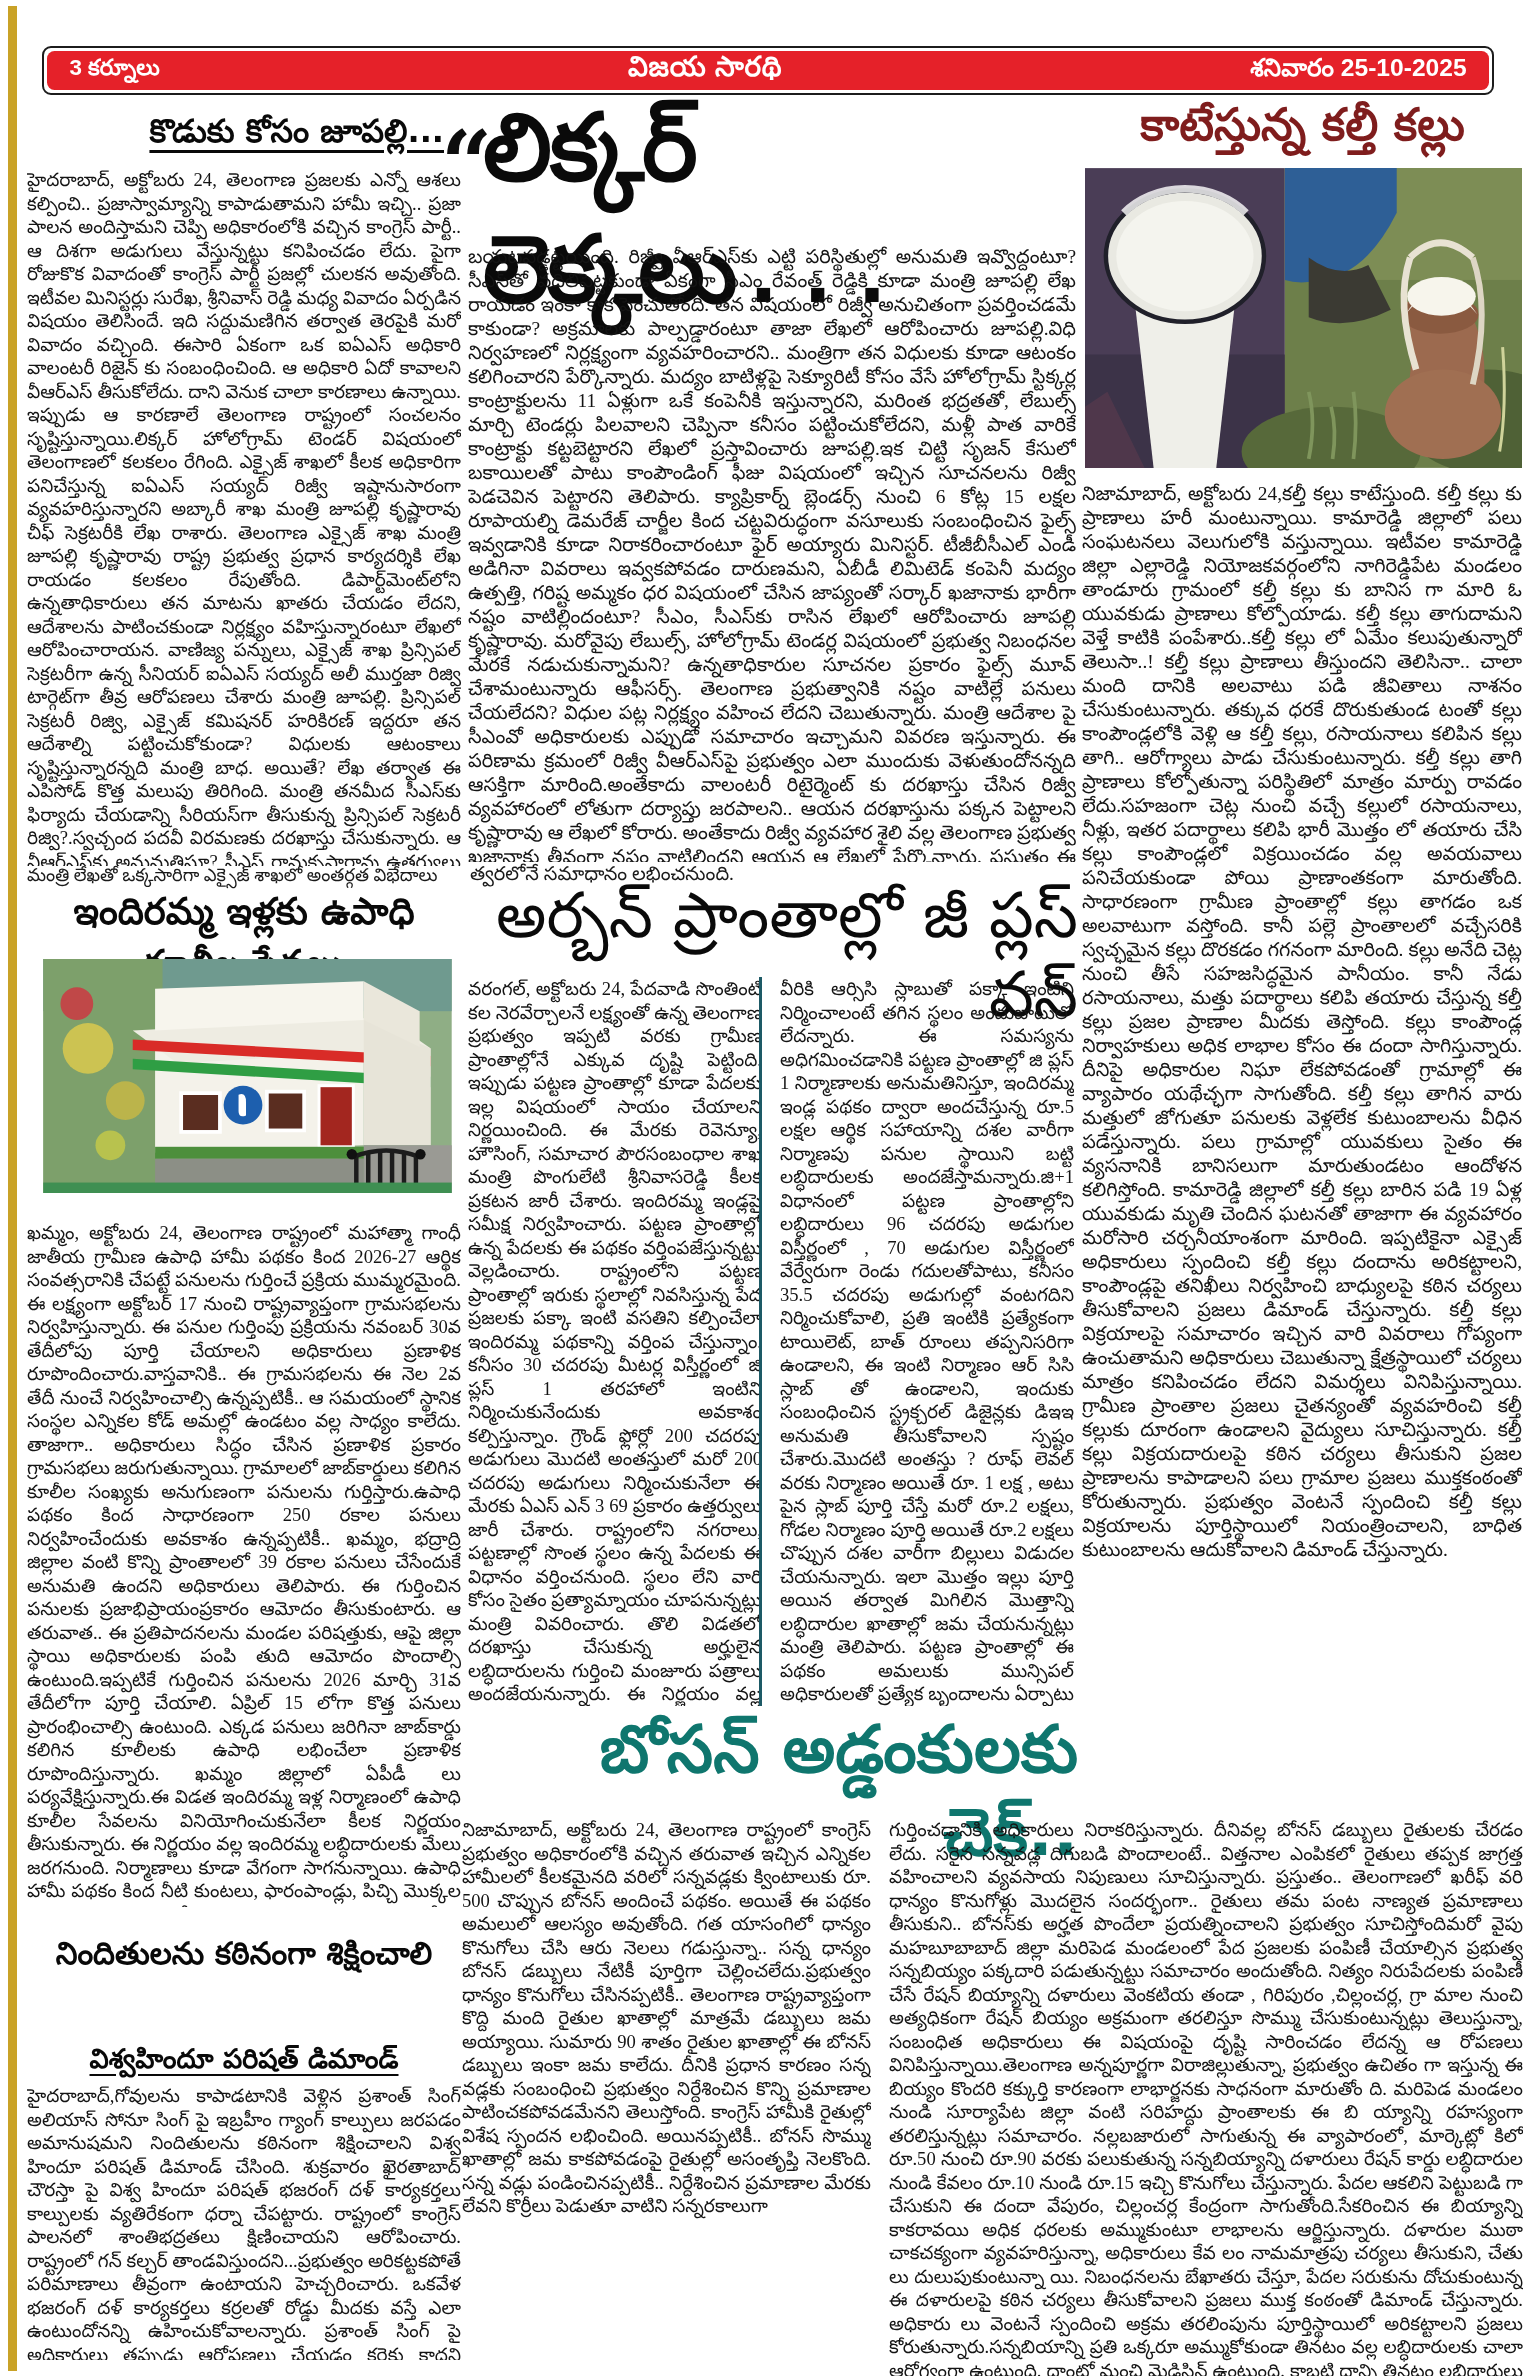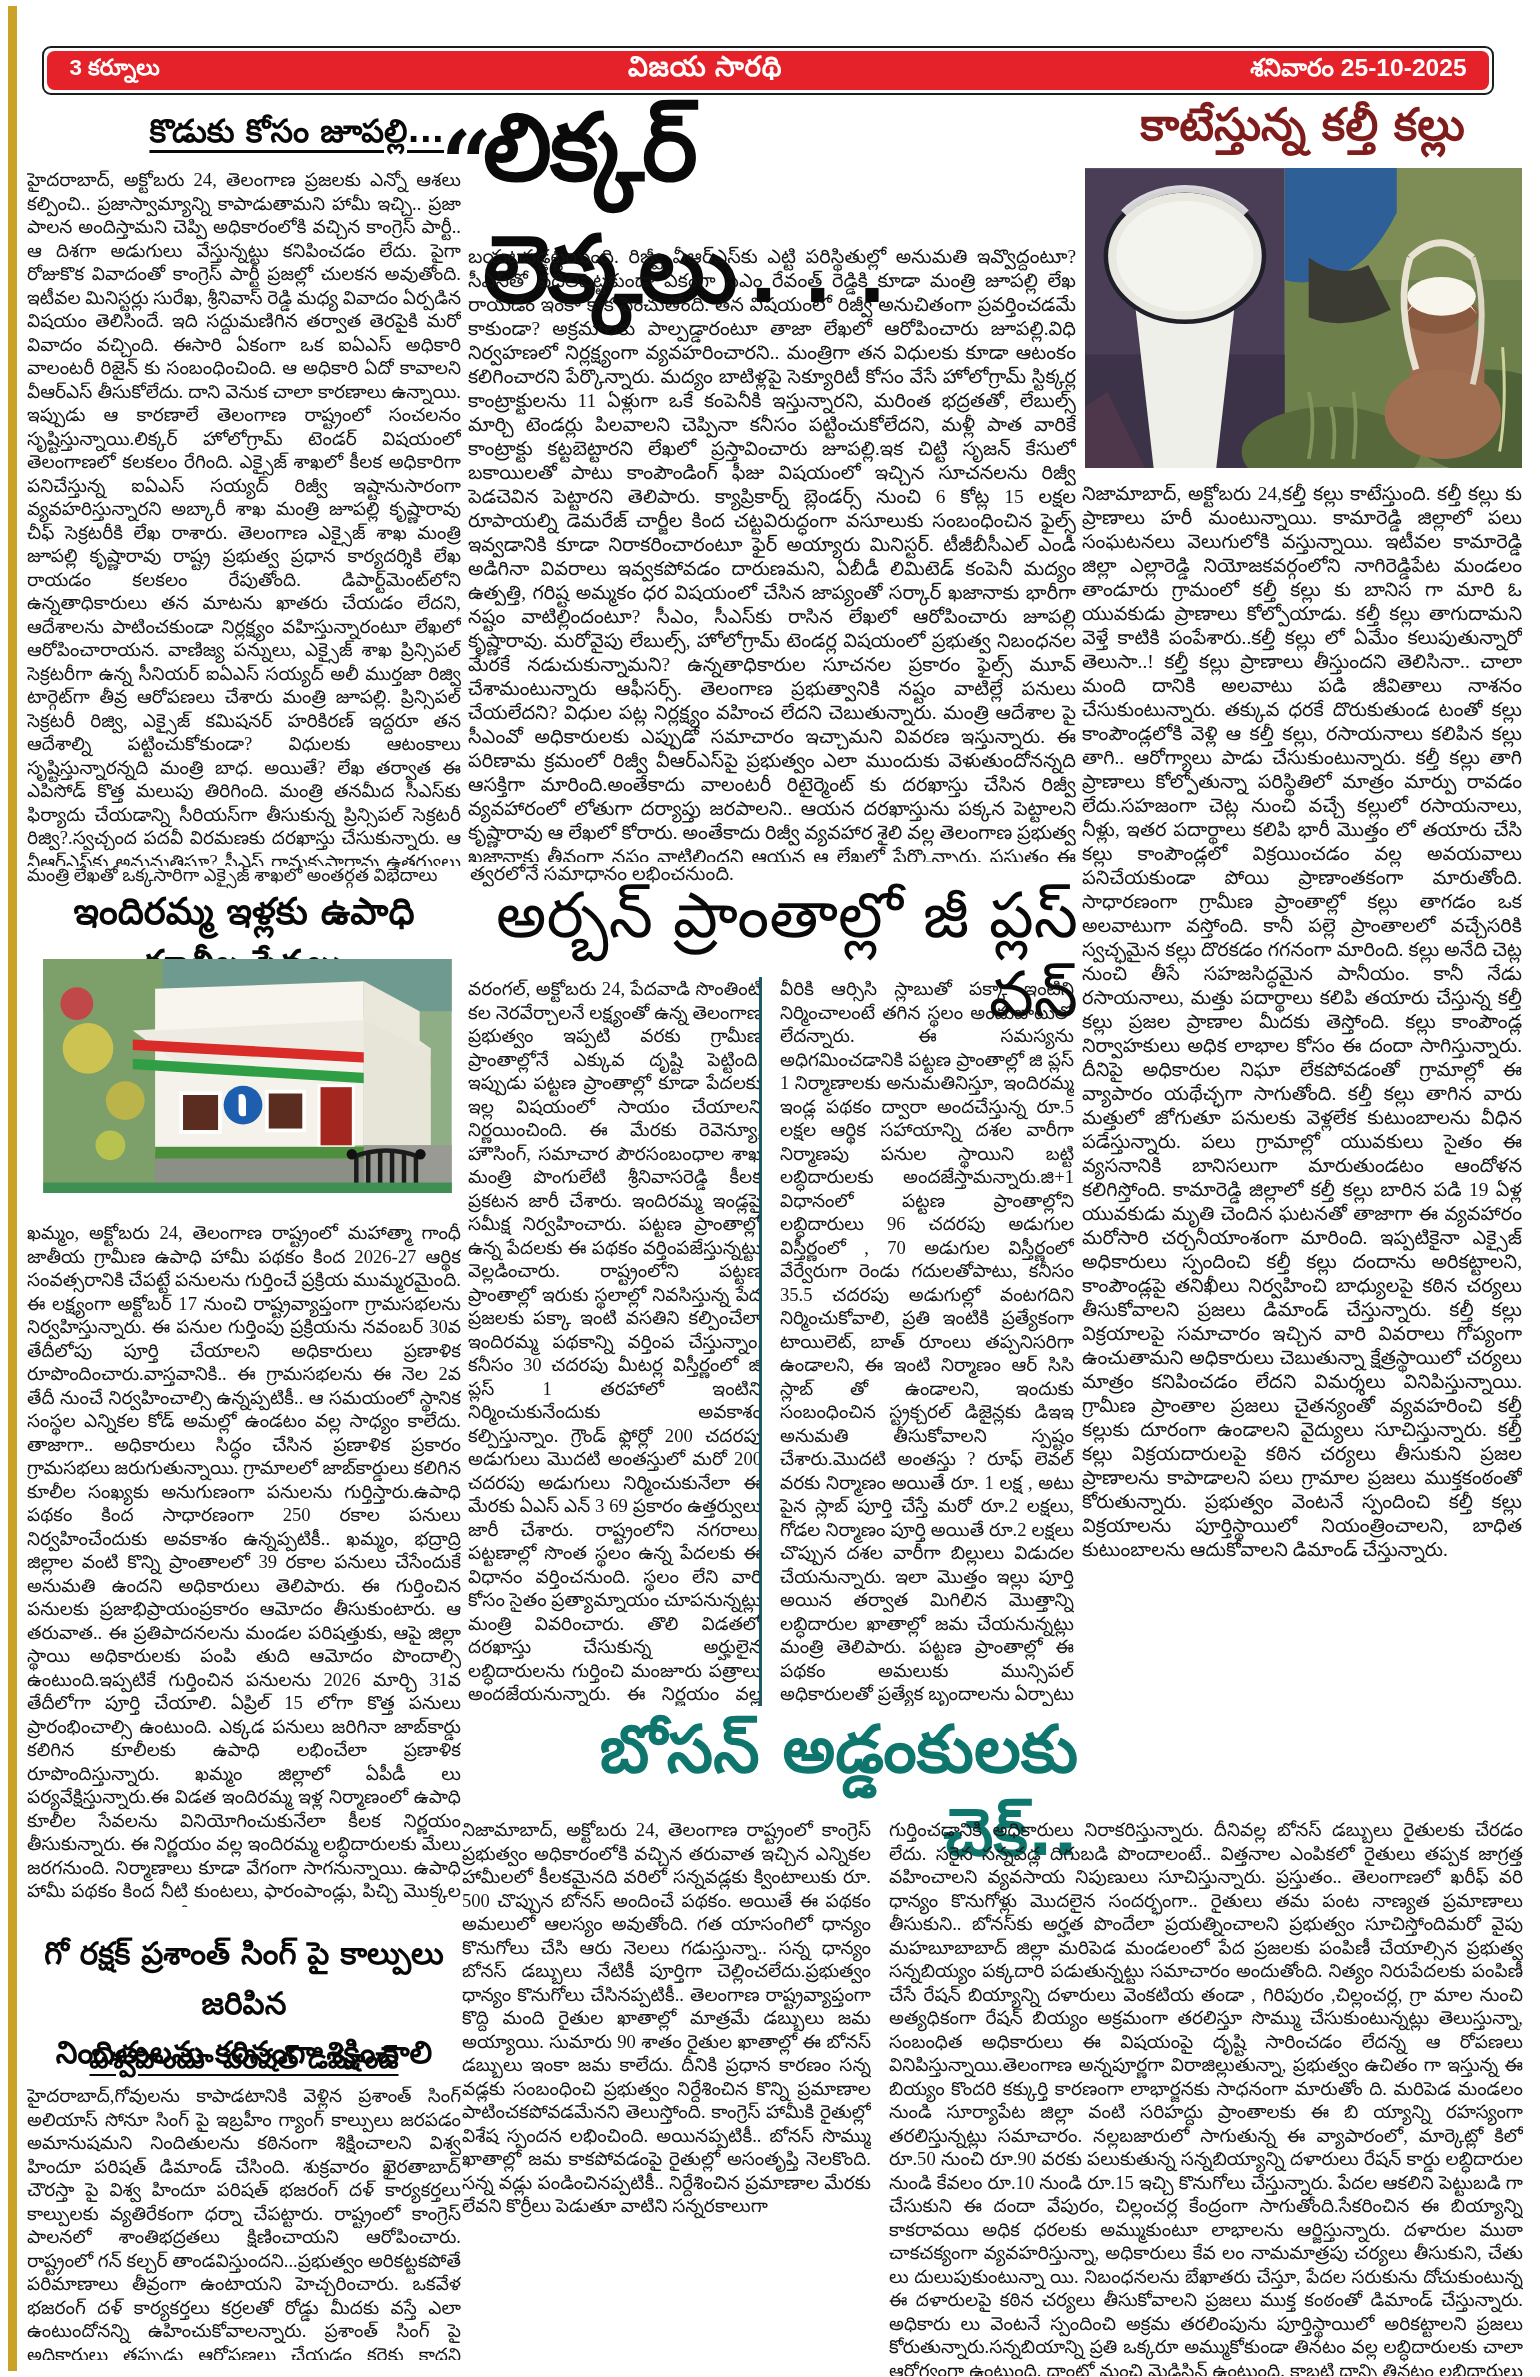--- a/index.html
+++ b/index.html
@@ -154,21 +154,20 @@
       <path d="M414 266 q46 -18 92 0" fill="none"></path>
     </g>
     <circle cx="414" cy="262" r="7" fill="#111"></circle>
       <circle cx="506" cy="262" r="7" fill="#111"></circle>
     <rect x="0" y="300" width="548" height="14" fill="#3f8f52"></rect>
   </svg>
 </div>
 <div class="abs bodytext bt-indiramma">ఖమ్మం, అక్టోబరు 24, తెలంగాణ రాష్ట్రంలో మహాత్మా గాంధీ జాతీయ గ్రామీణ ఉపాధి హామీ పథకం కింద 2026-27 ఆర్థిక సంవత్సరానికి చేపట్టే పనులను గుర్తించే ప్రక్రియ ముమ్మరమైంది. ఈ లక్ష్యంగా అక్టోబర్ 17 నుంచి రాష్ట్రవ్యాప్తంగా గ్రామసభలను నిర్వహిస్తున్నారు. ఈ పనుల గుర్తింపు ప్రక్రియను నవంబర్ 30వ తేదీలోపు పూర్తి చేయాలని అధికారులు ప్రణాళిక రూపొందించారు.వాస్తవానికి.. ఈ గ్రామసభలను ఈ నెల 2వ తేదీ నుంచే నిర్వహించాల్సి ఉన్నప్పటికీ.. ఆ సమయంలో స్థానిక సంస్థల ఎన్నికల కోడ్ అమల్లో ఉండటం వల్ల సాధ్యం కాలేదు. తాజాగా.. అధికారులు సిద్ధం చేసిన ప్రణాళిక ప్రకారం గ్రామసభలు జరుగుతున్నాయి. గ్రామాలలో జాబ్‌కార్డులు కలిగిన కూలీల సంఖ్యకు అనుగుణంగా పనులను గుర్తిస్తారు.ఉపాధి పథకం కింద సాధారణంగా 250 రకాల పనులు నిర్వహించేందుకు అవకాశం ఉన్నప్పటికీ.. ఖమ్మం, భద్రాద్రి జిల్లాల వంటి కొన్ని ప్రాంతాలలో 39 రకాల పనులు చేసేందుకే అనుమతి ఉందని అధికారులు తెలిపారు. ఈ గుర్తించిన పనులకు ప్రజాభిప్రాయంప్రకారం ఆమోదం తీసుకుంటారు. ఆ తరువాత.. ఈ ప్రతిపాదనలను మండల పరిషత్తుకు, ఆపై జిల్లా స్థాయి అధికారులకు పంపి తుది ఆమోదం పొందాల్సి ఉంటుంది.ఇప్పటికే గుర్తించిన పనులను 2026 మార్చి 31వ తేదీలోగా పూర్తి చేయాలి. ఏప్రిల్ 15 లోగా కొత్త పనులు ప్రారంభించాల్సి ఉంటుంది. ఎక్కడ పనులు జరిగినా జాబ్‌కార్డు కలిగిన కూలీలకు ఉపాధి లభించేలా ప్రణాళిక రూపొందిస్తున్నారు. ఖమ్మం జిల్లాలో ఏపీడీ లు పర్యవేక్షిస్తున్నారు.ఈ విడత ఇందిరమ్మ ఇళ్ల నిర్మాణంలో ఉపాధి కూలీల సేవలను వినియోగించుకునేలా కీలక నిర్ణయం తీసుకున్నారు. ఈ నిర్ణయం వల్ల ఇందిరమ్మ లబ్ధిదారులకు మేలు జరగనుంది. నిర్మాణాలు కూడా వేగంగా సాగనున్నాయి. ఉపాధి హామీ పథకం కింద నీటి కుంటలు, ఫారంపాండ్లు, పిచ్చి మొక్కల తొలగింపు, వన నర్సరీలు, మొక్కల పెంపకం, పందిరి తోట్లు, పశువుల పాకలు, ప్రహరీల నిర్మాణం, పంటకాల్వల పూడికతీత, వర్మికంపోస్టు షెడ్లు, సీసీ రహదారులు వంటి పనులు చేపడతారు. రైతులకు, కూలీలకు ఉపయోగపడే పనులకు ప్రాధాన్యమివ్వనున్నట్లు అధికారులు తెలిపారు.</div>
 
 <div class="abs h-gorakshak">
-  <div>గో రక్షక్ ప్రశాంత్ సింగ్ పై కాల్పులు జరిపిన</div>
   <div>నిందితులను కఠినంగా శిక్షించాలి</div>
 </div>
 <div class="abs h-gorakshak-sub">విశ్వహిందూ పరిషత్ డిమాండ్</div>
 <div class="abs bodytext bt-gorakshak">హైదరాబాద్,గోవులను కాపాడటానికి వెళ్లిన ప్రశాంత్ సింగ్ అలియాస్ సోనూ సింగ్ పై ఇబ్రహీం గ్యాంగ్ కాల్పులు జరపడం అమానుషమని నిందితులను కఠినంగా శిక్షించాలని విశ్వ హిందూ పరిషత్ డిమాండ్ చేసింది. శుక్రవారం ఖైరతాబాద్ చౌరస్తా పై విశ్వ హిందూ పరిషత్ భజరంగ్ దళ్ కార్యకర్తలు కాల్పులకు వ్యతిరేకంగా ధర్నా చేపట్టారు. రాష్ట్రంలో కాంగ్రెస్ పాలనలో శాంతిభద్రతలు క్షిణించాయని ఆరోపించారు. రాష్ట్రంలో గన్ కల్చర్ తాండవిస్తుందని...ప్రభుత్వం అరికట్టకపోతే పరిమాణాలు తీవ్రంగా ఉంటాయని హెచ్చరించారు. ఒకవేళ భజరంగ్ దళ్ కార్యకర్తలు కర్రలతో రోడ్డు మీదకు వస్తే ఎలా ఉంటుందోనన్ని ఉహించుకోవాలన్నారు. ప్రశాంత్ సింగ్ పై అధికారులు తప్పుడు ఆరోపణలు చేయడం కరెక్టు కాదని తెలిపారు.</div>
 
 <div class="abs h-bosan">బోసన్ అడ్డంకులకు చెక్..</div>
 <div class="abs bodytext bt-bosan1">నిజామాబాద్, అక్టోబరు 24, తెలంగాణ రాష్ట్రంలో కాంగ్రెస్ ప్రభుత్వం అధికారంలోకి వచ్చిన తరువాత ఇచ్చిన ఎన్నికల హామీలలో కీలకమైనది వరిలో సన్నవడ్లకు క్వింటాలుకు రూ. 500 చొప్పున బోనస్ అందించే పథకం. అయితే ఈ పథకం అమలులో ఆలస్యం అవుతోంది. గత యాసంగిలో ధాన్యం కొనుగోలు చేసి ఆరు నెలలు గడుస్తున్నా.. సన్న ధాన్యం బోనస్ డబ్బులు నేటికీ పూర్తిగా చెల్లించలేదు.ప్రభుత్వం ధాన్యం కొనుగోలు చేసినప్పటికీ.. తెలంగాణ రాష్ట్రవ్యాప్తంగా కొద్ది మంది రైతుల ఖాతాల్లో మాత్రమే డబ్బులు జమ అయ్యాయి. సుమారు 90 శాతం రైతుల ఖాతాల్లో ఈ బోనస్ డబ్బులు ఇంకా జమ కాలేదు. దీనికి ప్రధాన కారణం సన్న వడ్లకు సంబంధించి ప్రభుత్వం నిర్దేశించిన కొన్ని ప్రమాణాల పాటించకపోవడమేనని తెలుస్తోంది. కాంగ్రెస్ హామీకి రైతుల్లో విశేష స్పందన లభించింది. అయినప్పటికీ.. బోనస్ సొమ్ము ఖాతాల్లో జమ కాకపోవడంపై రైతుల్లో అసంతృప్తి నెలకొంది. సన్న వడ్లు పండించినప్పటికీ.. నిర్దేశించిన ప్రమాణాల మేరకు లేవని కొర్రీలు పెడుతూ వాటిని సన్నరకాలుగా</div>
 <div class="abs bodytext bt-bosan2">గుర్తించడానికి అధికారులు నిరాకరిస్తున్నారు. దీనివల్ల బోనస్ డబ్బులు రైతులకు చేరడం లేదు. సరైన సన్నవడ్ల దిగుబడి పొందాలంటే.. విత్తనాల ఎంపికలో రైతులు తప్పక జాగ్రత్త వహించాలని వ్యవసాయ నిపుణులు సూచిస్తున్నారు. ప్రస్తుతం.. తెలంగాణలో ఖరీఫ్ వరి ధాన్యం కొనుగోళ్లు మొదలైన సందర్భంగా.. రైతులు తమ పంట నాణ్యత ప్రమాణాలు తీసుకుని.. బోనస్‌కు అర్హత పొందేలా ప్రయత్నించాలని ప్రభుత్వం సూచిస్తోందిమరో వైపు మహబూబాబాద్ జిల్లా మరిపెడ మండలంలో పేద ప్రజలకు పంపిణీ చేయాల్సిన ప్రభుత్వ సన్నబియ్యం పక్కదారి పడుతున్నట్టు సమాచారం అందుతోంది. నిత్యం నిరుపేదలకు పంపిణీ చేసే రేషన్ బియ్యాన్ని దళారులు వెంకటియ తండా , గిరిపురం ,చిల్లంచర్ల, గ్రా మాల నుంచి అత్యధికంగా రేషన్ బియ్యం అక్రమంగా తరలిస్తూ సొమ్ము చేసుకుంటున్నట్లు తెలుస్తున్నా, సంబంధిత అధికారులు ఈ విషయంపై దృష్టి సారించడం లేదన్న ఆ రోపణలు వినిపిస్తున్నాయి.తెలంగాణ అన్నపూర్ణగా విరాజిల్లుతున్నా, ప్రభుత్వం ఉచితం గా ఇస్తున్న ఈ బియ్యం కొందరి కక్కుర్తి కారణంగా లాభార్జనకు సాధనంగా మారుతోం ది. మరిపెడ మండలం నుండి సూర్యాపేట జిల్లా వంటి సరిహద్దు ప్రాంతాలకు ఈ బి య్యాన్ని రహస్యంగా తరలిస్తున్నట్లు సమాచారం. నల్లబజారులో సాగుతున్న ఈ వ్యాపారంలో, మార్కెట్లో కిలో రూ.50 నుంచి రూ.90 వరకు పలుకుతున్న సన్నబియ్యాన్ని దళారులు రేషన్ కార్డు లబ్ధిదారుల నుండి కేవలం రూ.10 నుండి రూ.15 ఇచ్చి కొనుగోలు చేస్తున్నారు. పేదల ఆకలిని పెట్టుబడి గా చేసుకుని ఈ దందా వేపురం, చిల్లంచర్ల కేంద్రంగా సాగుతోంది.సేకరించిన ఈ బియ్యాన్ని కాకరావయి అధిక ధరలకు అమ్ముకుంటూ లాభాలను ఆర్జిస్తున్నారు. దళారుల ముఠా చాకచక్యంగా వ్యవహరిస్తున్నా, అధికారులు కేవ లం నామమాత్రపు చర్యలు తీసుకుని, చేతు లు దులుపుకుంటున్నా యి. నిబంధనలను బేఖాతరు చేస్తూ, పేదల సరుకును దోచుకుంటున్న ఈ దళారులపై కఠిన చర్యలు తీసుకోవాలని ప్రజలు ముక్త కంఠంతో డిమాండ్ చేస్తున్నారు. అధికారు లు వెంటనే స్పందించి అక్రమ తరలింపును పూర్తిస్థాయిలో అరికట్టాలని ప్రజలు కోరుతున్నారు.సన్నబియాన్ని ప్రతి ఒక్కరూ అమ్ముకోకుండా తినటం వల్ల లబ్ధిదారులకు చాలా ఆరోగ్యంగా ఉంటుంది. దాంట్లో మంచి మెడిసిన్ ఉంటుంది. కాబట్టి దాన్ని తినటం లబ్ధిదారులు ఆరోగ్యకరంగా ఉంటారు.</div>
 
 

